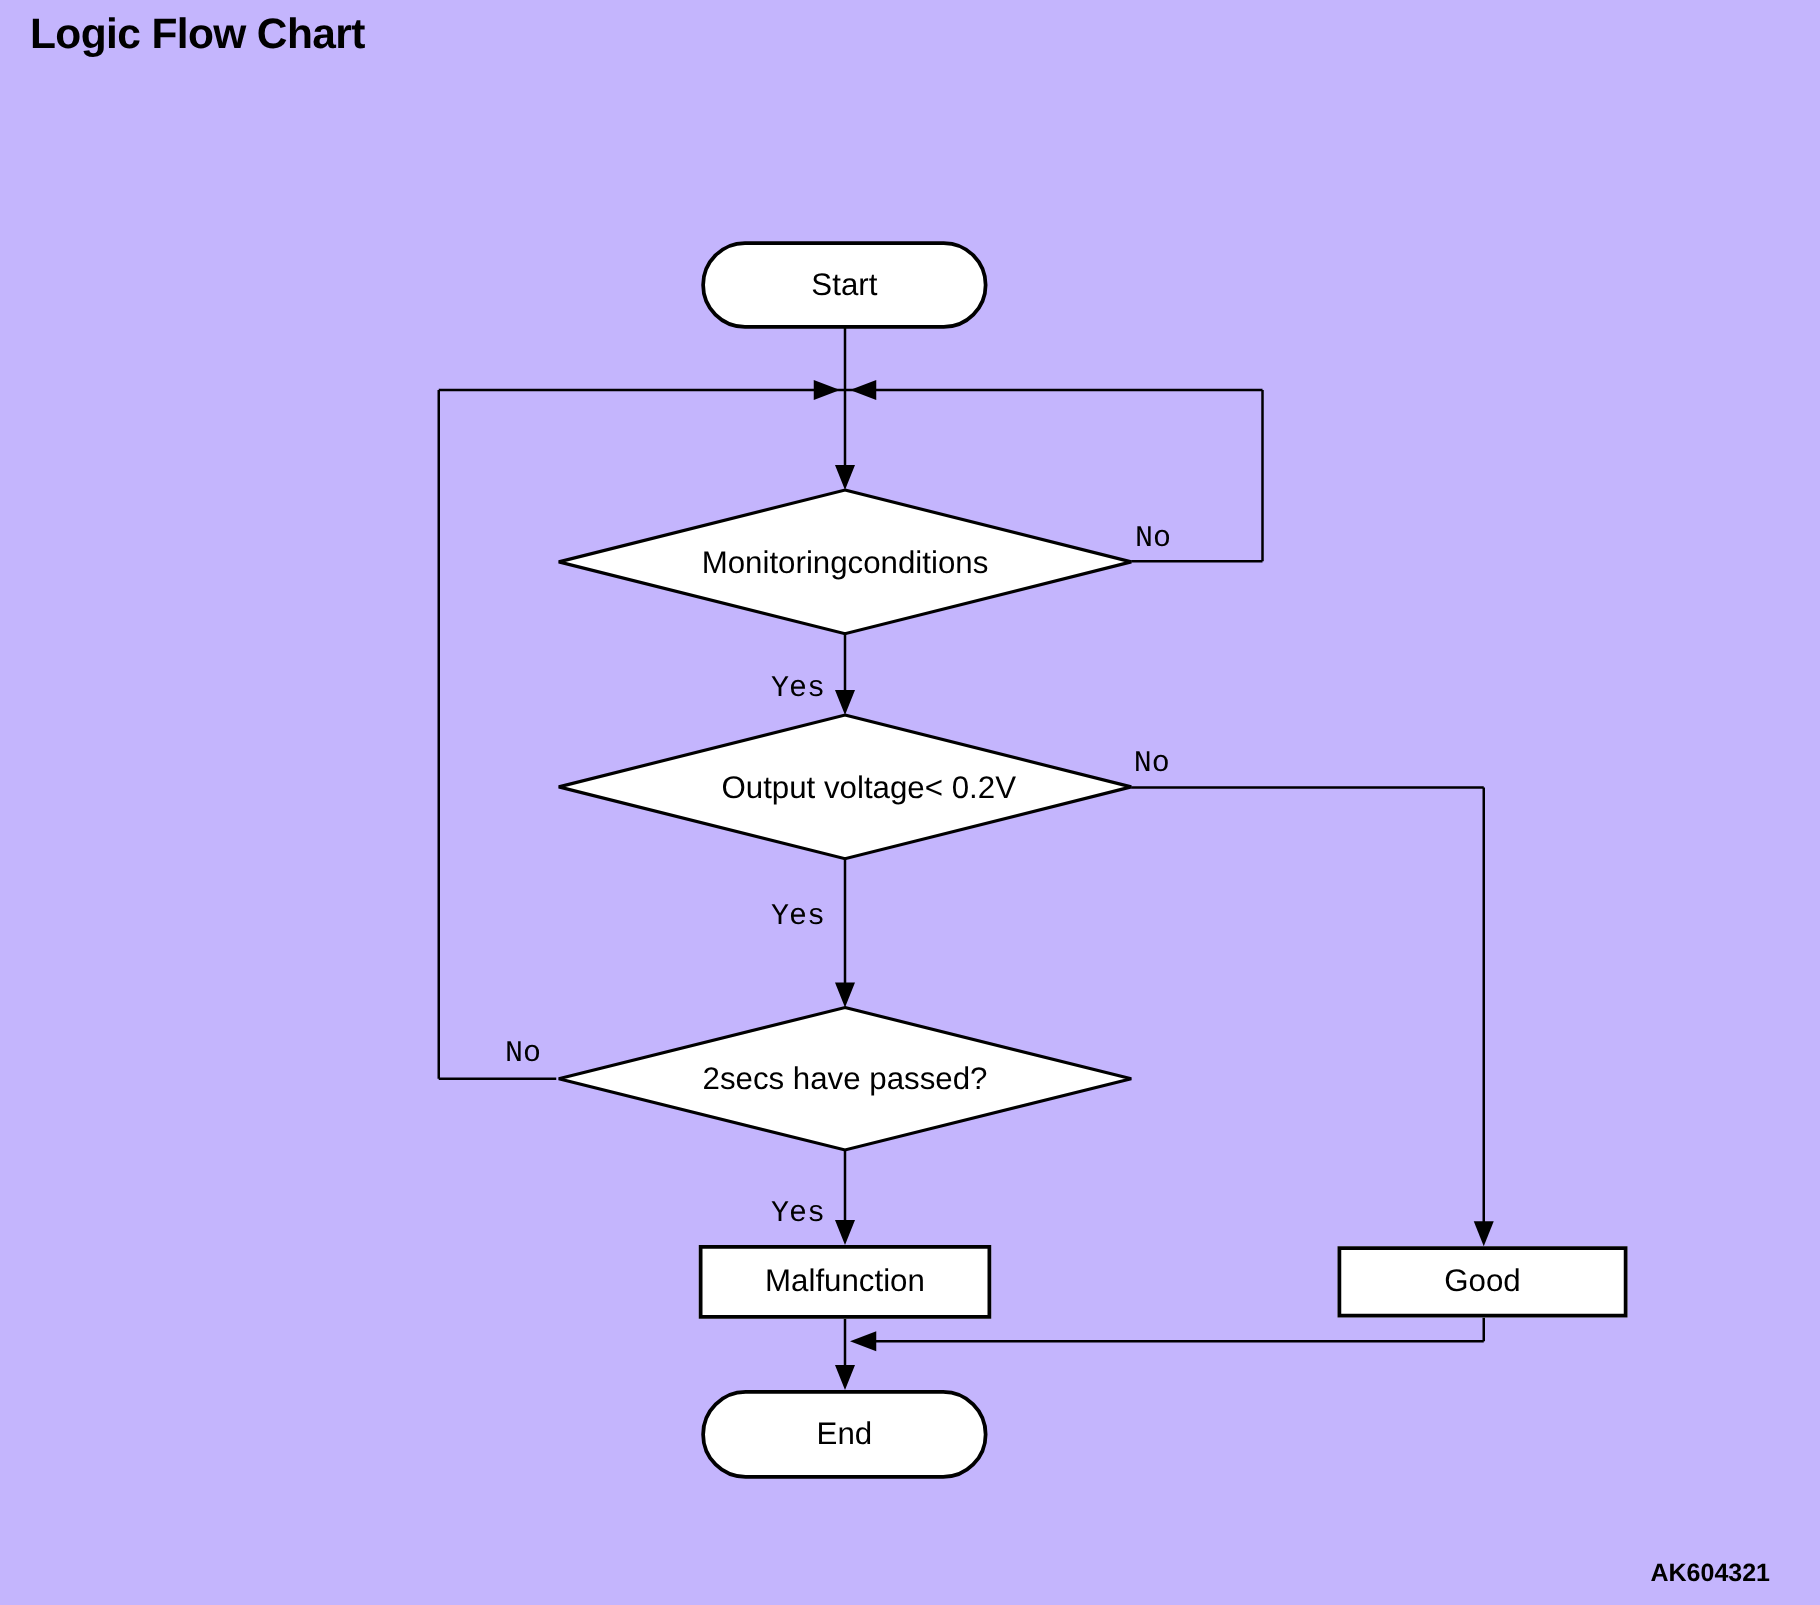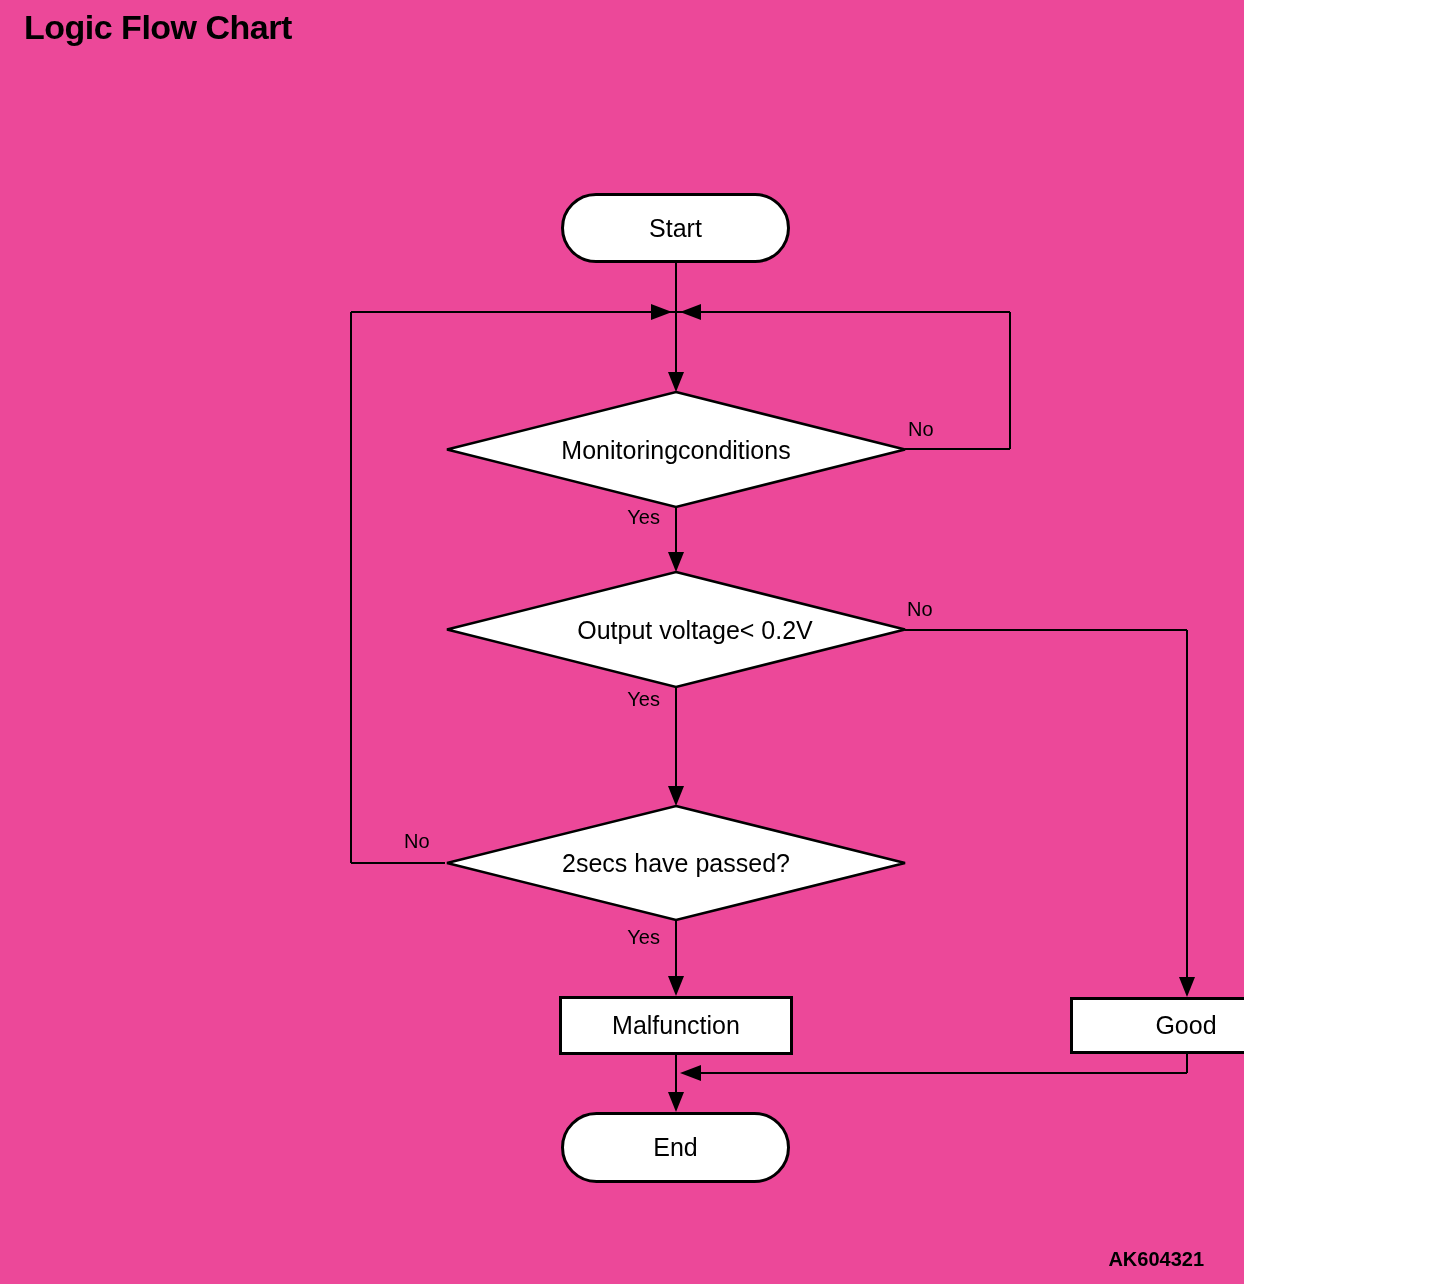--- a/index.html
+++ b/index.html
@@ -3,23 +3,23 @@
 <meta charset="utf-8">
 <style>
   html, body { margin: 0; padding: 0; }
   body {
     font-family: "Liberation Sans", sans-serif;
     background: #ffffff;
     color: #000000;
   }
   .canvas {
     position: relative;
-    width: 1244px;
+    width: 1456px;
     height: 1284px;
-    background: #ec4899;
+    background: #c4b5fd;
     overflow: hidden;
   }
   .page-title {
     position: absolute;
     left: 24px;
     top: 8px;
     font-size: 34px;
     font-weight: bold;
     letter-spacing: -0.5px;
     white-space: nowrap;
@@ -56,24 +56,25 @@
     flex-direction: row;
     align-items: center;
     justify-content: center;
     text-align: center;
     font-size: 25px;
     line-height: 34px;
     pointer-events: none;
   }
   .branch-label {
     position: absolute;
-    font-size: 20px;
+    font-size: 24px;
     white-space: nowrap;
+    font-family: Liberation Mono, monospace;
   }
-  .align-right { text-align: right; }
+  .align-right { text-align: right; margin-top: 32px; }
 </style>
 </head>
 <body>
 
 <div class="canvas">
 
   <div class="page-title">Logic Flow Chart</div>
 
   <svg class="connectors" viewBox="0 0 1456 1284" xmlns="http://www.w3.org/2000/svg">
     <g stroke="#000000" stroke-width="2" fill="none">

